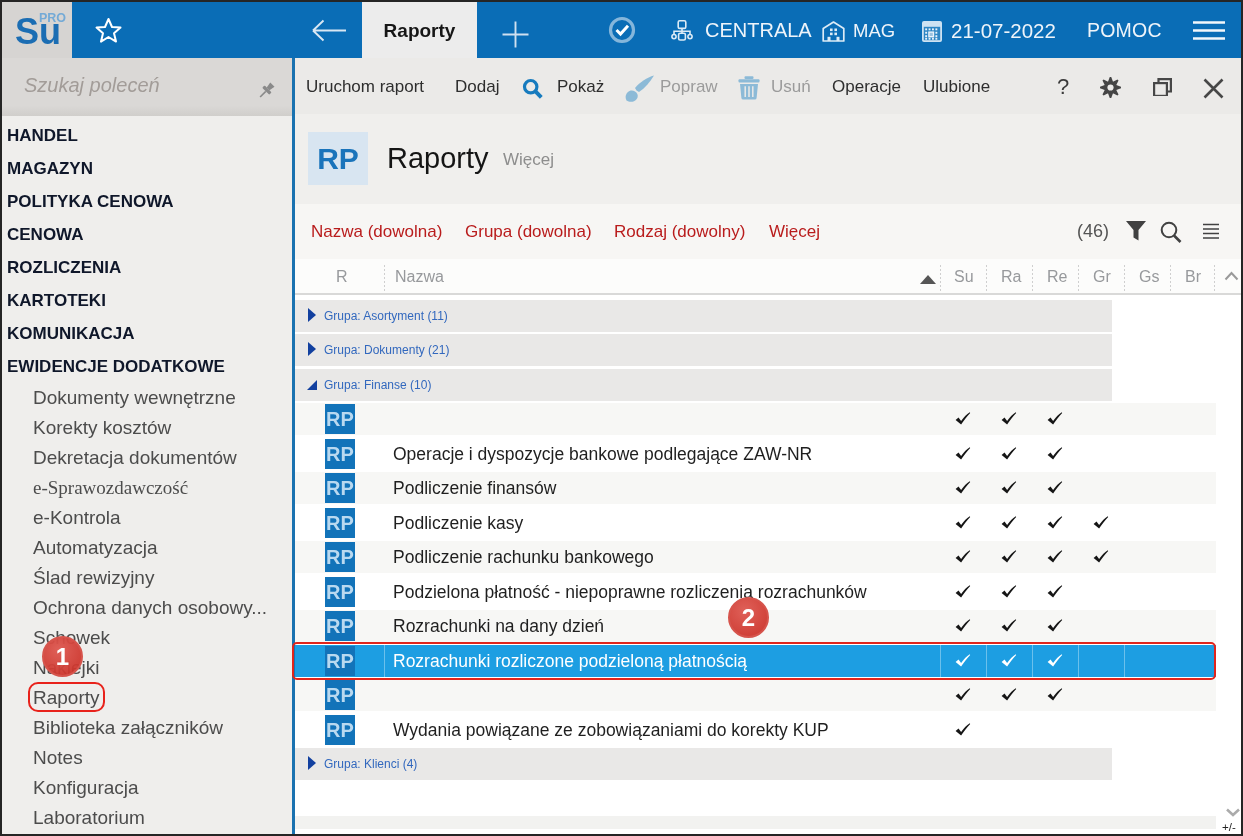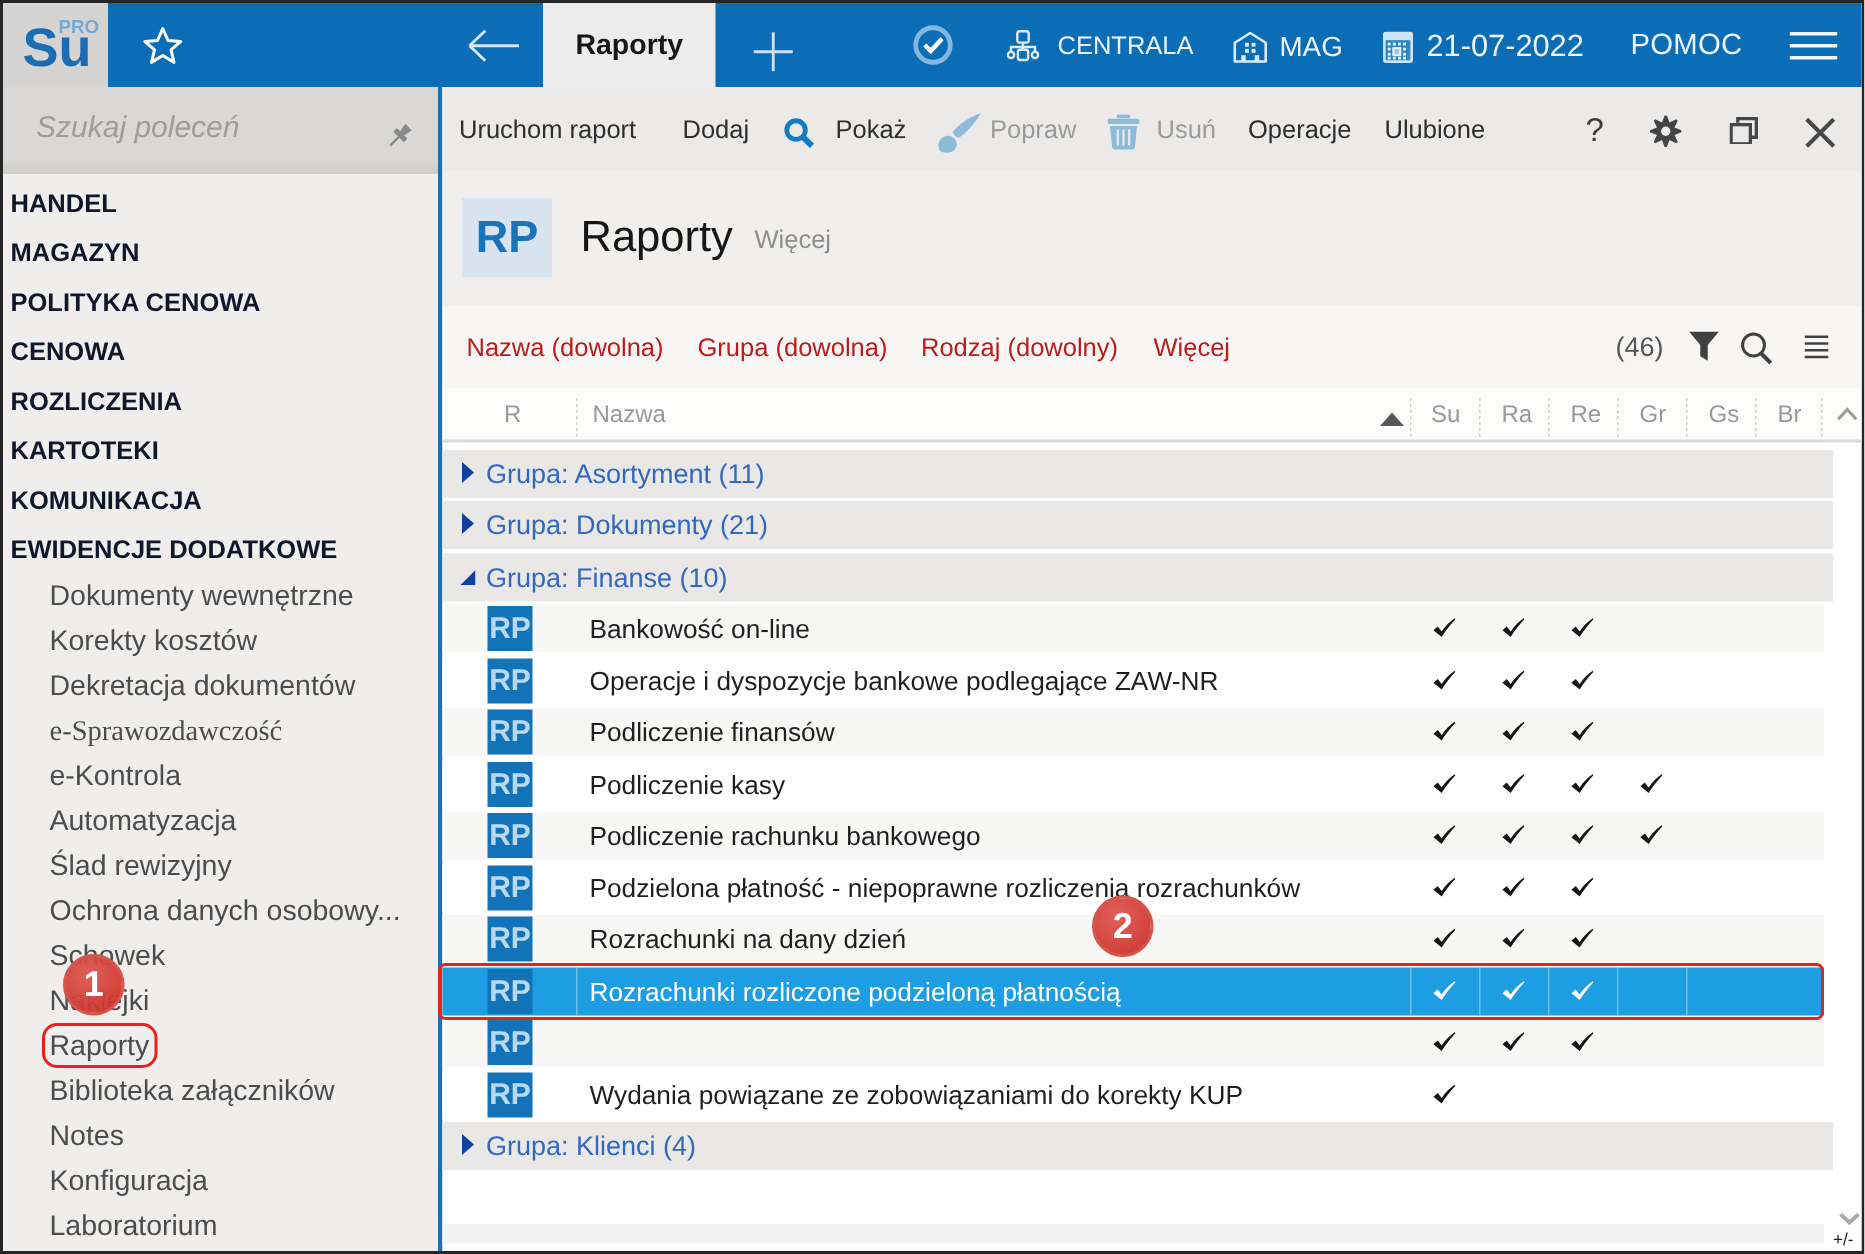--- a/index.html
+++ b/index.html
@@ -38,22 +38,22 @@
   #wiecej1 { position:absolute; left:208px; top:36px; font-size:17px; color:#8d8d8d; }
   #filterbar { position:absolute; left:0; top:146px; width:948px; height:55px; background:#f7f6f4; }
   .fl { position:absolute; top:0; height:55px; line-height:55px; font-size:17px; color:#b91c1c; }
   #thead { position:absolute; left:0; top:201px; width:948px; height:36px; background:#fcfcfb;
            border-bottom:2px solid #d9d9d8; }
   .th { position:absolute; top:0; height:34px; line-height:36px; font-size:16px; color:#97999c; }
   .colsep { position:absolute; top:6px; height:28px; width:1px;
             background:repeating-linear-gradient(#cfcfcf 0 2px, transparent 2px 4px); }
 
   
-  .grow { position:absolute; left:0; width:927px; height:32px; background:#e9e8e7;
-          color:#3268be; font-size:18px; line-height:33px; }
+  .grow { position:absolute; left:0; width:817px; height:32px; background:#e9e8e7;
+          color:#3268be; font-size:12px; line-height:33px; }
   .drow { position:absolute; left:0; width:921px; height:32px; font-size:17.5px; color:#1f1f1f; line-height:33px; }
   .rp { position:absolute; left:30px; top:1px; width:30px; height:30px; background:#1273b9;
         color:#b9d9f0; font-size:20px; font-weight:700; text-align:center; line-height:31px; }
   .nm { position:absolute; left:98px; top:0; white-space:nowrap; }
   .ck { position:absolute; top:9px; }
 
   .badge { position:absolute; width:41px; height:41px; border-radius:50%;
            background:radial-gradient(circle at 40% 32%, rgba(222,90,82,.96), rgba(200,40,31,.93)); border:2px solid #d6544c;
            color:#fff; font-size:24px; font-weight:700; text-align:center; line-height:38px; z-index:30; }
 </style>
@@ -84,21 +84,21 @@
     </svg>
     <svg class="abs" style="left:669px;top:18px" width="22" height="22" viewBox="0 0 22 22">
       <g fill="none" stroke="#dcebf6" stroke-width="1.6">
         <rect x="7.2" y="0.8" width="7.6" height="7.6" rx="1.5"></rect>
         <path d="M11 8.4 V11.3 M3 14.5 V11.3 H19 V14.5 M11 11.3 V13"></path>
         <circle cx="3" cy="16.6" r="2.1"></circle>
         <circle cx="19" cy="16.6" r="2.1"></circle>
         <rect x="7.6" y="13.2" width="6.8" height="6.8" rx="1.5"></rect>
       </g>
     </svg>
-    <div class="tbtxt" style="left:703px;font-size:17px">CENTRALA</div>
+    <div class="tbtxt" style="left:703px;font-size:20px">CENTRALA</div>
     <svg class="abs" style="left:820px;top:19px" width="23" height="21" viewBox="0 0 23 21">
       <path d="M1.2 20 V7.5 L11.5 1 L21.8 7.5 V20 Z" fill="none" stroke="#dcebf6" stroke-width="1.7" stroke-linejoin="round"></path>
       <g fill="#dcebf6">
         <rect x="8" y="7.5" width="2.6" height="2.6"></rect>
           <rect x="12.4" y="7.5" width="2.6" height="2.6"></rect>
         <rect x="8" y="11.6" width="2.6" height="2.6"></rect>
           <rect x="12.4" y="11.6" width="2.6" height="2.6"></rect>
         <rect x="5.5" y="15.8" width="3" height="4.2"></rect>
           <rect x="14.5" y="15.8" width="3" height="4.2"></rect>
       </g>
@@ -275,21 +275,20 @@
           <span style="position:absolute;left:29px">Grupa: Dokumenty (21)</span>
         </div>
         <div class="grow" style="top: 310.5px;">
           <svg class="abs" style="left:12px;top:11px" width="10" height="10" viewBox="0 0 10 10">
             <path d="M10 0 V10 H0 Z" fill="#12409f"></path>
           </svg>
           <span style="position:absolute;left:29px">Grupa: Finanse (10)</span>
         </div>
         <div class="drow" style="top: 345px; background: rgb(247, 247, 245);">
           <div class="rp">RP</div>
-          <span class="nm">Bankowość on-line</span>
           <svg class="ck" style="left:660px" width="16" height="13" viewBox="0 0 16 13">
             <path d="M0.6 8.1 L3.5 5.6 L6.1 9 C8.6 5.4 11.5 2.3 14.8 0.2 L15.2 1 C11.9 4.4 8.5 8.8 6.1 12.6 Z" fill="#161616"></path>
           </svg>
           <svg class="ck" style="left:706px" width="16" height="13" viewBox="0 0 16 13">
             <path d="M0.6 8.1 L3.5 5.6 L6.1 9 C8.6 5.4 11.5 2.3 14.8 0.2 L15.2 1 C11.9 4.4 8.5 8.8 6.1 12.6 Z" fill="#161616"></path>
           </svg>
           <svg class="ck" style="left:752px" width="16" height="13" viewBox="0 0 16 13">
             <path d="M0.6 8.1 L3.5 5.6 L6.1 9 C8.6 5.4 11.5 2.3 14.8 0.2 L15.2 1 C11.9 4.4 8.5 8.8 6.1 12.6 Z" fill="#161616"></path>
           </svg>
         </div>

